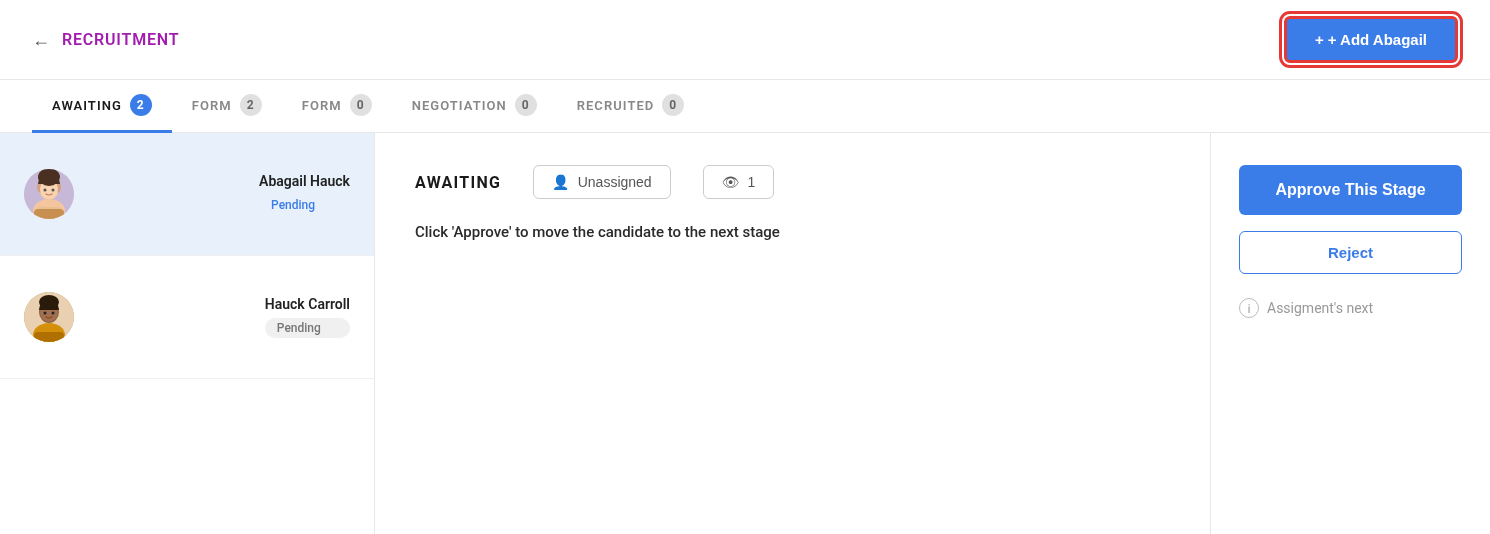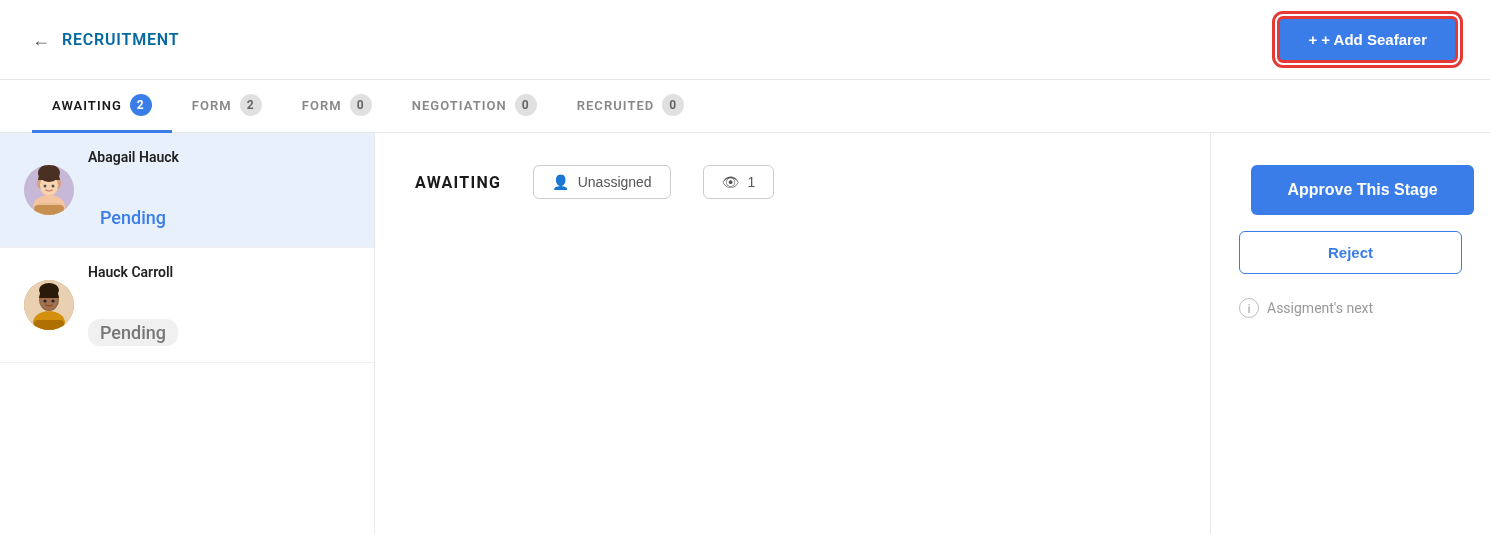--- a/index.html
+++ b/index.html
@@ -20,21 +20,21 @@
     }
     .back-arrow {
       font-size: 18px;
       color: #555;
       cursor: pointer;
     }
     .header-title {
       font-size: 16px;
       font-weight: 600;
       letter-spacing: 0.05em;
-      color: #0369a1;
+      color: #a21caf;
       text-transform: uppercase;
       text-align: right;
     }
     .add-seafarer-btn {
       background: #3b7de8;
       color: #fff;
       border: 3px solid #e53935;
       border-radius: 6px;
       padding: 12px 28px;
       font-size: 15px;
@@ -95,23 +95,24 @@
     
     .sidebar {
       width: 375px;
       border-right: 1px solid #e5e7eb;
       overflow-y: auto;
     }
     .candidate-item {
       display: flex;
       align-items: center;
       gap: 14px;
-      padding: 16px 24px;
+      padding: 36px 24px;
       cursor: pointer;
       border-bottom: 1px solid #f0f0f0;
+      justify-content: space-between;
     }
     .candidate-item.selected {
       background: #e8f0fc;
     }
     .avatar {
       width: 50px;
       height: 50px;
       border-radius: 50%;
       object-fit: cover;
       overflow: hidden;
@@ -130,23 +131,22 @@
       font-size: 22px;
     }
     .candidate-info { display: flex; flex-direction: column; gap: 6px; }
     .candidate-name { font-size: 14px; font-weight: 600; color: #222; }
     .candidate-status {
       display: inline-block;
       background: #e8f0fc;
       color: #3b7de8;
       border-radius: 12px;
       padding: 3px 12px;
-      font-size: 18px;
+      font-size: 12px;
       font-weight: 500;
-      margin-top: 33px;
     }
 
     
     .detail {
       flex: 1;
       padding: 32px 40px;
       display: flex;
       flex-direction: column;
       gap: 24px;
     }
@@ -205,21 +205,20 @@
       background: #3b7de8;
       color: #fff;
       border: none;
       border-radius: 6px;
       padding: 16px 18px;
       font-size: 16px;
       font-weight: 700;
       cursor: pointer;
       text-align: center;
       width: 100%;
-      margin-left: 12px;
     }
     .reject-btn {
       background: #fff;
       color: #3b7de8;
       border: 1.5px solid #3b7de8;
       border-radius: 6px;
       padding: 12px 16px;
       font-size: 15px;
       font-weight: 600;
       cursor: pointer;
@@ -250,21 +249,21 @@
 </head>
 <body>
 
 <div class="header">
   <div class="header-left">
     <span class="back-arrow">←</span>
     <span class="header-title">RECRUITMENT</span>
   </div>
   <button class="add-seafarer-btn">
     <span>+</span>
-    <span style="margin-left:-4px">+ Add Seafarer</span>
+    <span style="margin-left:-4px">+ Add Abagail</span>
   </button>
 </div>
 
 <div class="tabs">
   <div class="tab active">
     <span>AWAITING</span>
     <span class="tab-badge blue">2</span>
   </div>
   <div class="tab">
     <span>FORM</span>
@@ -341,20 +340,21 @@
       <span class="stage-label">AWAITING</span>
       <button class="unassigned-btn">
         <span>👤</span>
         <span>Unassigned</span>
       </button>
       <button class="views-btn">
         <span>👁</span>
         <span>1</span>
       </button>
     </div>
+    <div class="detail-message">Click 'Approve' to move the candidate to the next stage</div>
   </div>
 
   <div class="action-panel">
     <button class="approve-btn">Approve This Stage</button>
     <button class="reject-btn">Reject</button>
     <div class="assignment-info">
       <div class="info-icon">ℹ</div>
       <span>Assigment's next</span>
     </div>
   </div>

